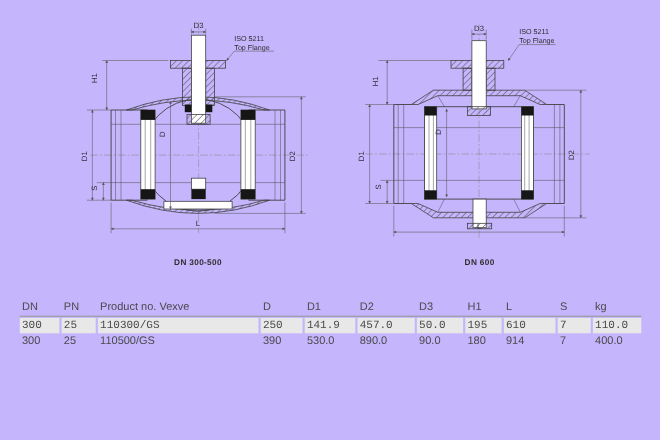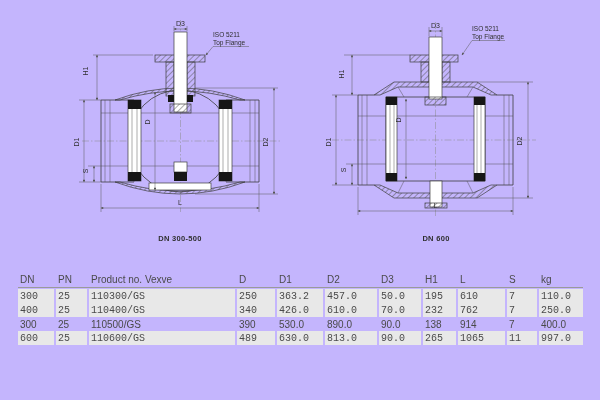--- a/index.html
+++ b/index.html
@@ -237,64 +237,38 @@
           <th>S</th>
           <th>kg</th>
         </tr>
       </thead>
     <tbody>
         <tr class="shade">
           <td>300</td>
           <td>25</td>
           <td>110300/GS</td>
           <td>250</td>
-          <td>363.2</td>
+          <td>141.9</td>
           <td>457.0</td>
           <td>50.0</td>
           <td>195</td>
           <td>610</td>
           <td>7</td>
           <td>110.0</td>
-        </tr>
-        <tr class="shade">
-          <td>400</td>
-          <td>25</td>
-          <td>110400/GS</td>
-          <td>340</td>
-          <td>426.0</td>
-          <td>610.0</td>
-          <td>70.0</td>
-          <td>232</td>
-          <td>762</td>
-          <td>7</td>
-          <td>250.0</td>
         </tr>
         <tr>
           <td>300</td>
           <td>25</td>
           <td>110500/GS</td>
           <td>390</td>
           <td>530.0</td>
           <td>890.0</td>
           <td>90.0</td>
-          <td>138</td>
+          <td>180</td>
           <td>914</td>
           <td>7</td>
           <td>400.0</td>
         </tr>
-        <tr class="shade">
-          <td>600</td>
-          <td>25</td>
-          <td>110600/GS</td>
-          <td>489</td>
-          <td>630.0</td>
-          <td>813.0</td>
-          <td>90.0</td>
-          <td>265</td>
-          <td>1065</td>
-          <td>11</td>
-          <td>997.0</td>
-        </tr>
       </tbody>
   </table>
   <div class="hline"></div>
 
 </div>
 
 </body></html>

